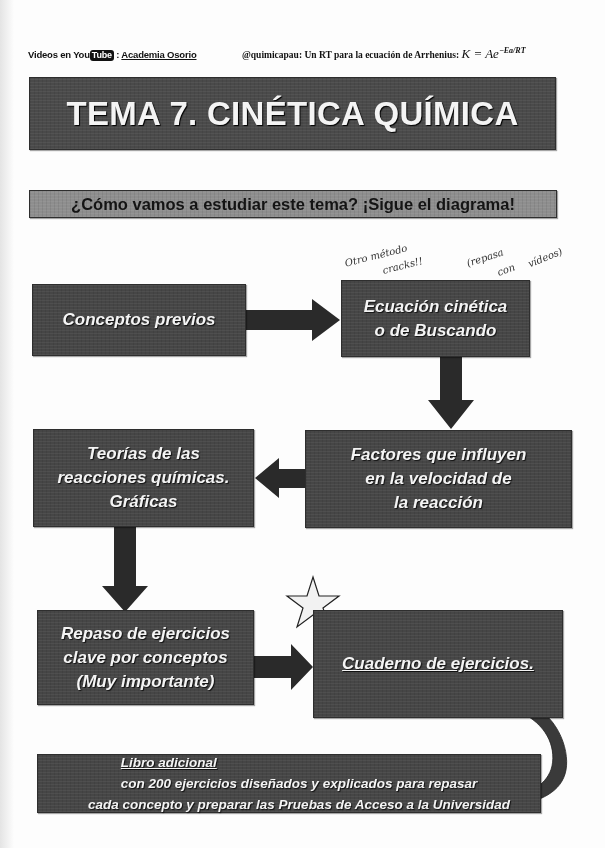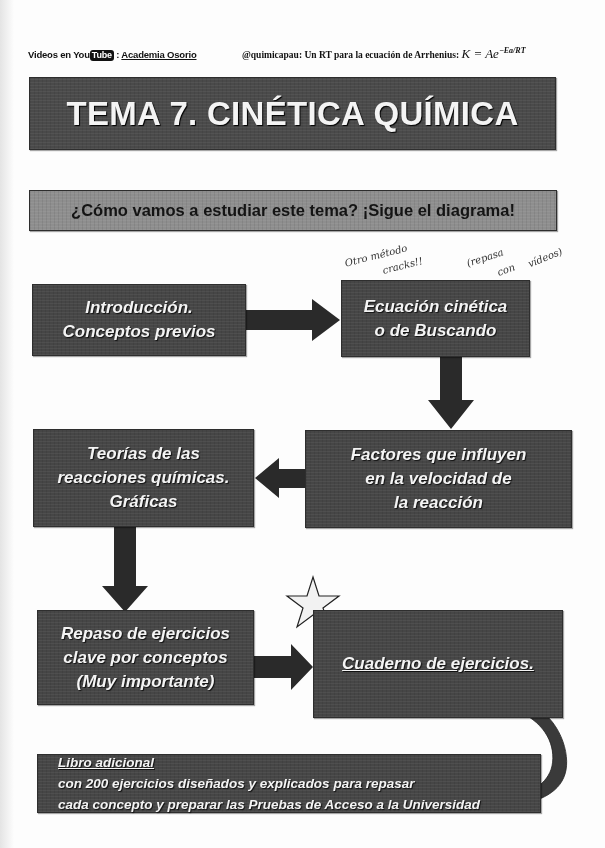--- a/index.html
+++ b/index.html
@@ -42,40 +42,40 @@
       color: #f4f4f4; text-align: center;
       display: flex; flex-direction: column; justify-content: center; align-items: center;
     }
     .title-box {
       left: 29px; top: 77px; width: 527px; height: 73px;
       background-color: #4a4a4a;
       font-size: 33px; font-weight: bold; letter-spacing: 0.3px;
       text-shadow: 1px 1px 1px #000;
     }
     .subtitle-box {
-      left: 29px; top: 190px; width: 528px; height: 41px;
+      left: 29px; top: 190px; width: 528px; height: 28px;
       background-color: #8e8e8e;
       color: #141414; font-size: 16.5px; font-weight: bold;
     }
     .flow {
       font-style: italic; font-weight: bold; font-size: 17px; line-height: 24px;
       text-shadow: 1px 1px 1px #111;
     }
     .flow span { display: block; }
     .flow .u { text-decoration: underline; }
 
     #box-intro { left: 32px; top: 284px; width: 214px; height: 72px; }
     #box-ecuacion { left: 341px; top: 280px; width: 189px; height: 77px; }
     #box-teorias { left: 33px; top: 429px; width: 221px; height: 98px; }
     #box-factores { left: 305px; top: 430px; width: 267px; height: 98px; }
     #box-repaso { left: 37px; top: 610px; width: 217px; height: 95px; }
     #box-cuaderno { left: 313px; top: 610px; width: 250px; height: 108px; }
     #box-libro {
       left: 37px; top: 754px; width: 504px; height: 59px;
-      align-items: flex-start; text-align: left; padding-left: 20px;
+      align-items: center; text-align: left; padding-left: 20px;
       font-size: 13.5px; line-height: 21px;
     }
     #box-libro .u { text-decoration: underline; }
 
     svg.overlay { position: absolute; left: 0; top: 0; width: 605px; height: 848px; pointer-events: none; }
 
     .handnote {
       position: absolute; font-family: "DejaVu Serif", serif; font-style: italic;
       color: #333; font-size: 10px; white-space: nowrap;
     }
@@ -127,21 +127,20 @@
 
   <polygon points="254,656 291,656 291,644 313,667 291,690 291,678 254,678" fill="#2a2a2a"></polygon>
 
   <polygon points="313,577 319,596 339,596 323,608 329,627 313,615 297,627 303,608 287,596 307,596" fill="#f2f2f2" stroke="#222" stroke-width="1.2"></polygon>
 
   <path d="M524,702 C556,712 570,748 566,770 C562,792 540,802 512,806 L506,800 C530,794 548,784 552,766 C556,746 546,724 520,712 Z" fill="#3a3a3a" stroke="#222" stroke-width="0.8"></path>
   <polygon points="500,790 516,812 520,792" fill="#3a3a3a"></polygon>
 </svg>
 
 <div class="box flow" id="box-intro">
-  <span>Introducción.</span>
   <span>Conceptos previos</span>
 </div>
 
 <div class="box flow" id="box-ecuacion">
   <span>Ecuación cinética</span>
   <span>o de Buscando</span>
 </div>
 
 <div class="box flow" id="box-factores">
   <span>Factores que influyen</span>

